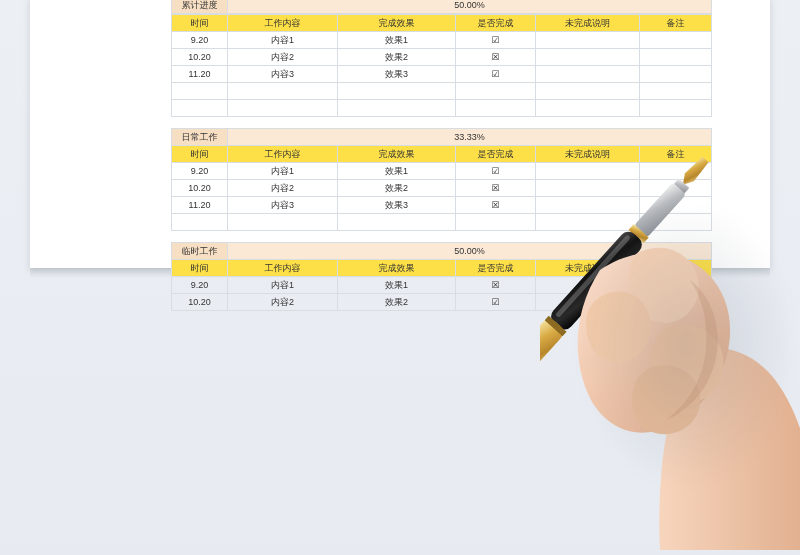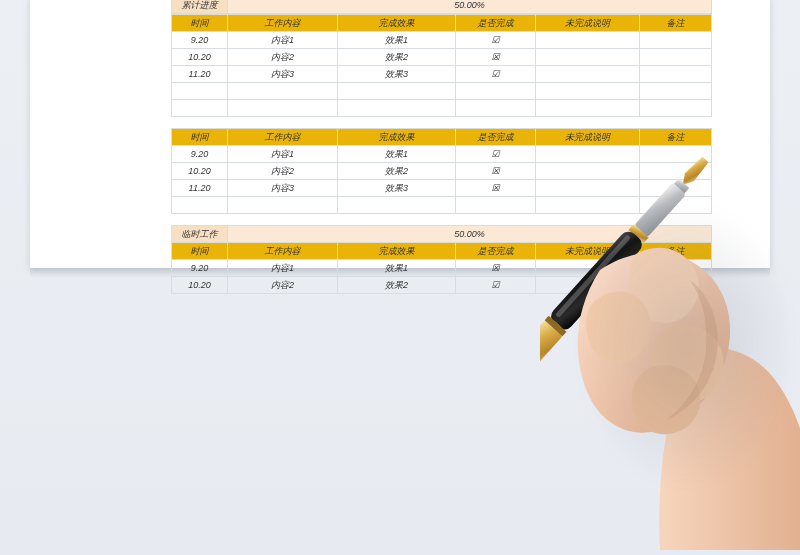--- a/index.html
+++ b/index.html
@@ -11,21 +11,20 @@
     height: 555px;
     overflow: hidden;
     background: #e9edf2;
     font-family: "Liberation Sans", sans-serif;
   }
   .stage {
     position: relative;
     width: 800px;
     height: 555px;
     background: linear-gradient(180deg, #eceff4 0%, #e7ebf1 100%);
-    font-style: italic;
   }
   
   .sheet {
     position: absolute;
     left: 30px;
     top: -4px;
     width: 740px;
     height: 272px;
     background: #ffffff;
     box-shadow: 0 2px 7px rgba(120,130,145,0.28);
@@ -68,21 +67,21 @@
     background: #f7dfc4;
     text-align: center;
     color: #3d3d3d;
   }
   td.pct-cell {
     background: #fbe9d6;
     text-align: center;
     color: #3b3b3b;
   }
   td.header-cell {
-    background: #eab308;
+    background: #fde047;
     color: #3d3a36;
     text-align: center;
   }
   td.blank {
     background: #ffffff;
   }
   .check {
     font-size: 10px;
     line-height: 15px;
     color: #222;
@@ -219,20 +218,24 @@
         <table class="sheet-table">
           <colgroup>
             <col class="c-time">
               <col class="c-content">
               <col class="c-effect">
             <col class="c-done">
               <col class="c-reason">
               <col class="c-note">
           </colgroup>
           <tbody>
+              <tr>
+            <td class="label-cell">日常工作</td>
+            <td class="pct-cell" colspan="5">33.33%</td>
+          </tr>
           <tr>
             <td class="header-cell">时间</td>
             <td class="header-cell">工作内容</td>
             <td class="header-cell">完成效果</td>
             <td class="header-cell">是否完成</td>
             <td class="header-cell">未完成说明</td>
             <td class="header-cell">备注</td>
           </tr>
           <tr>
             <td>9.20</td>

